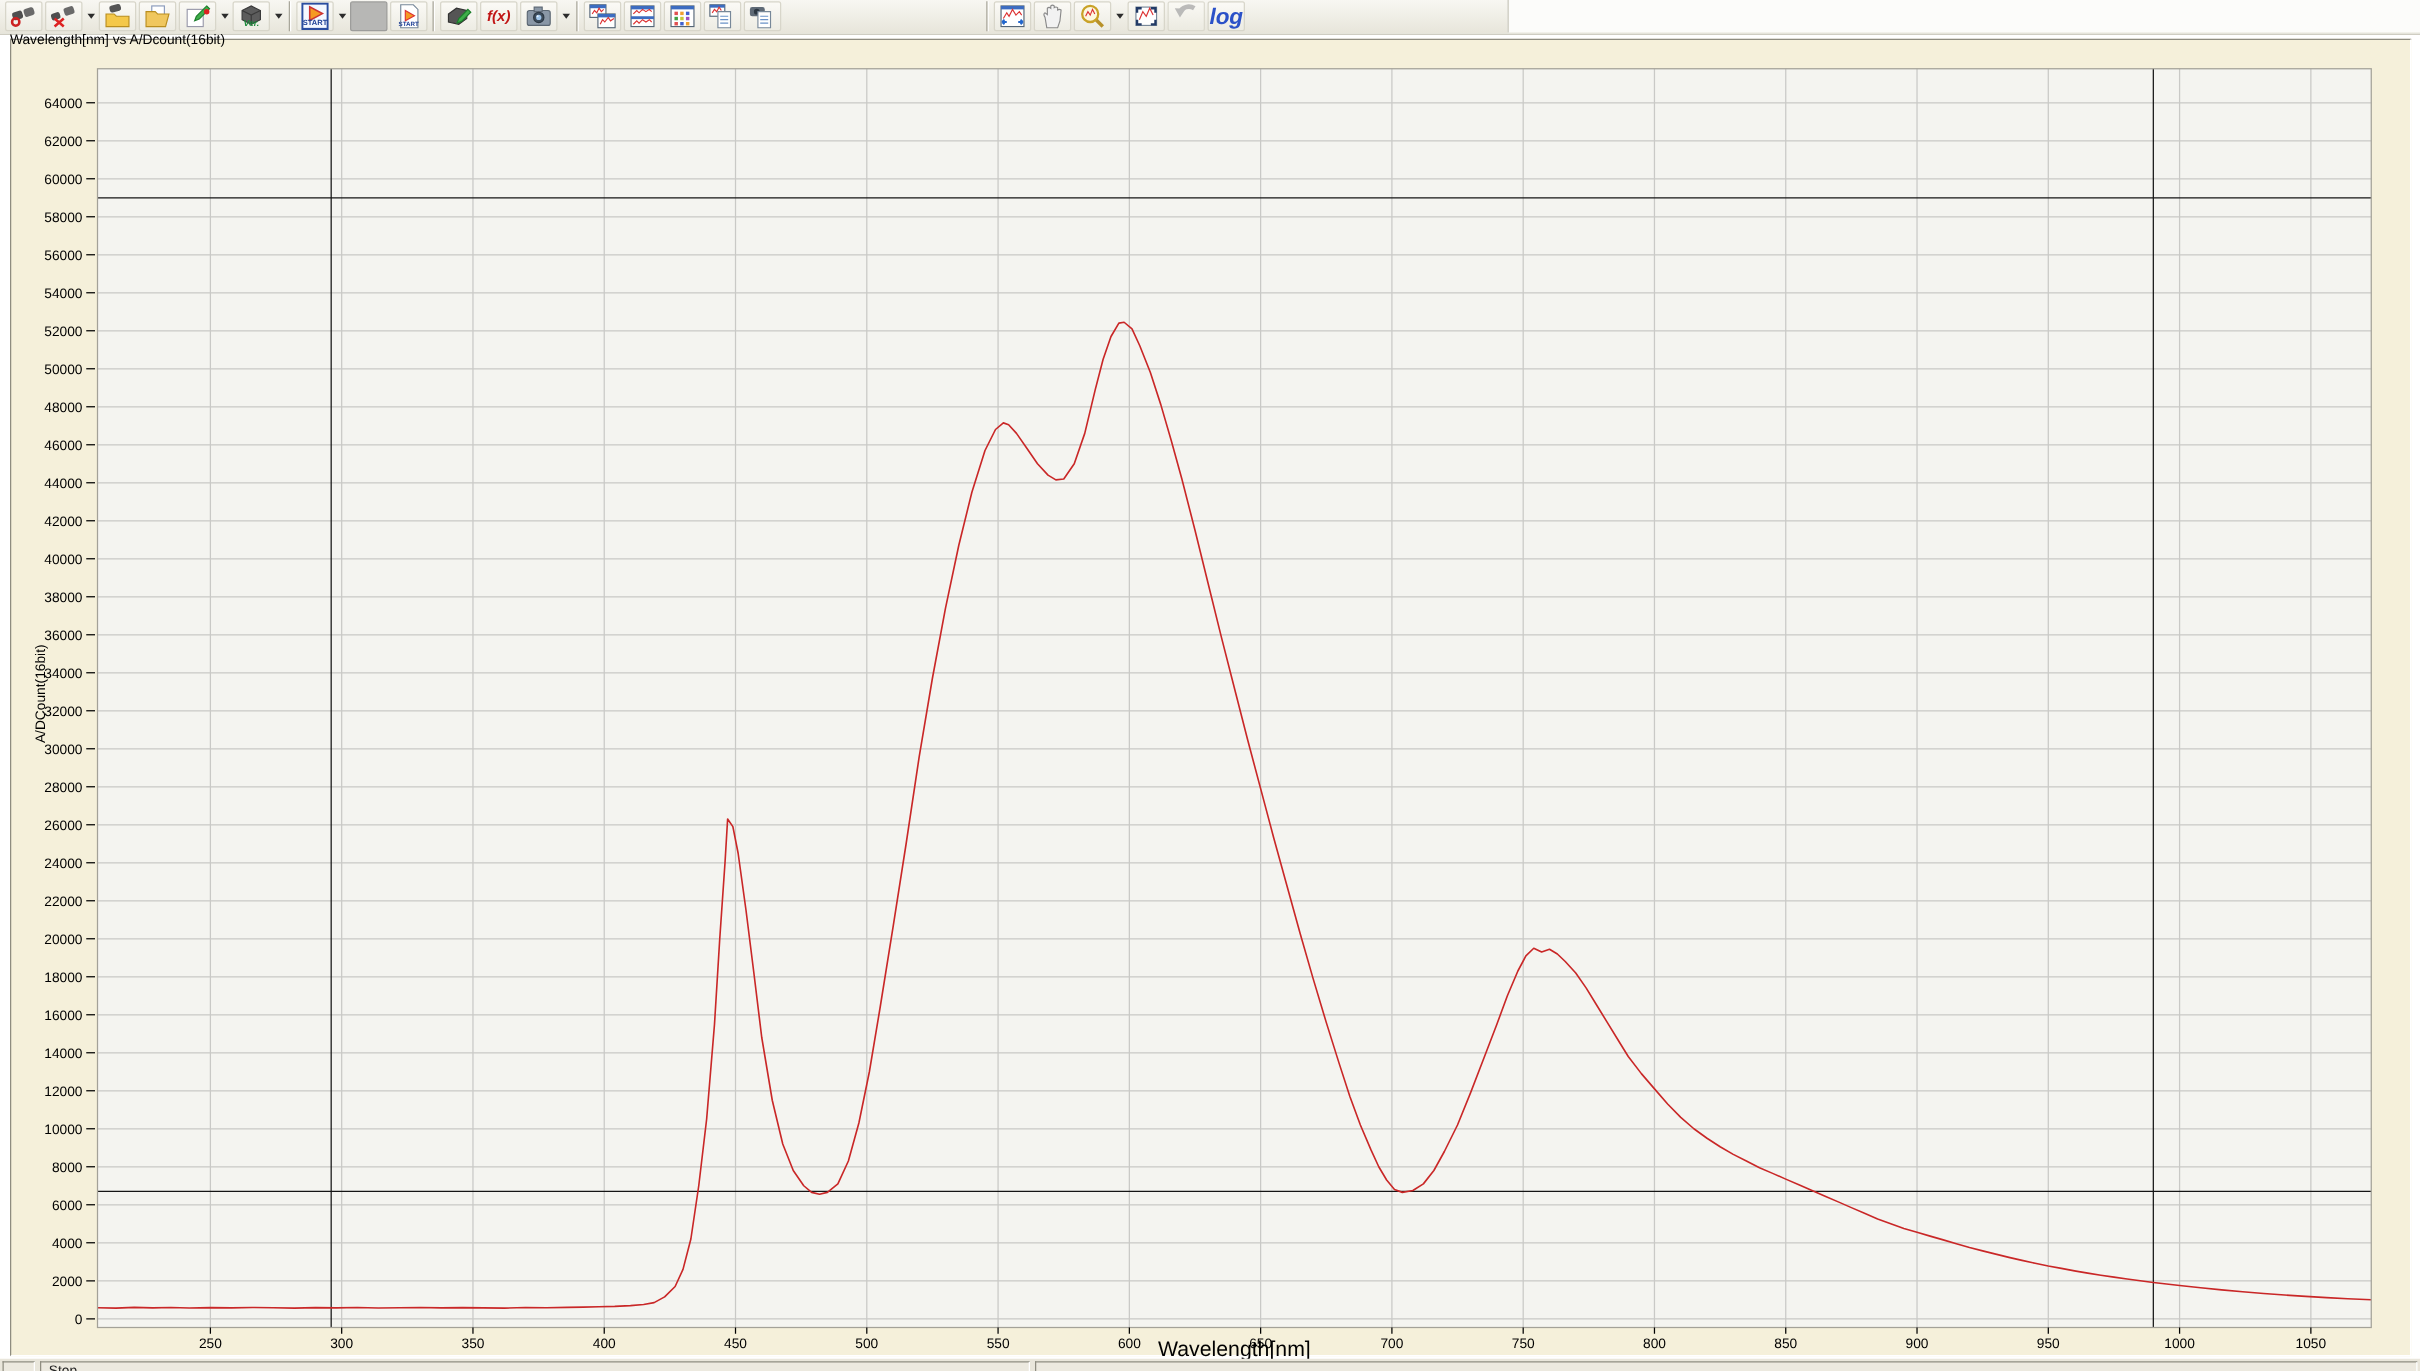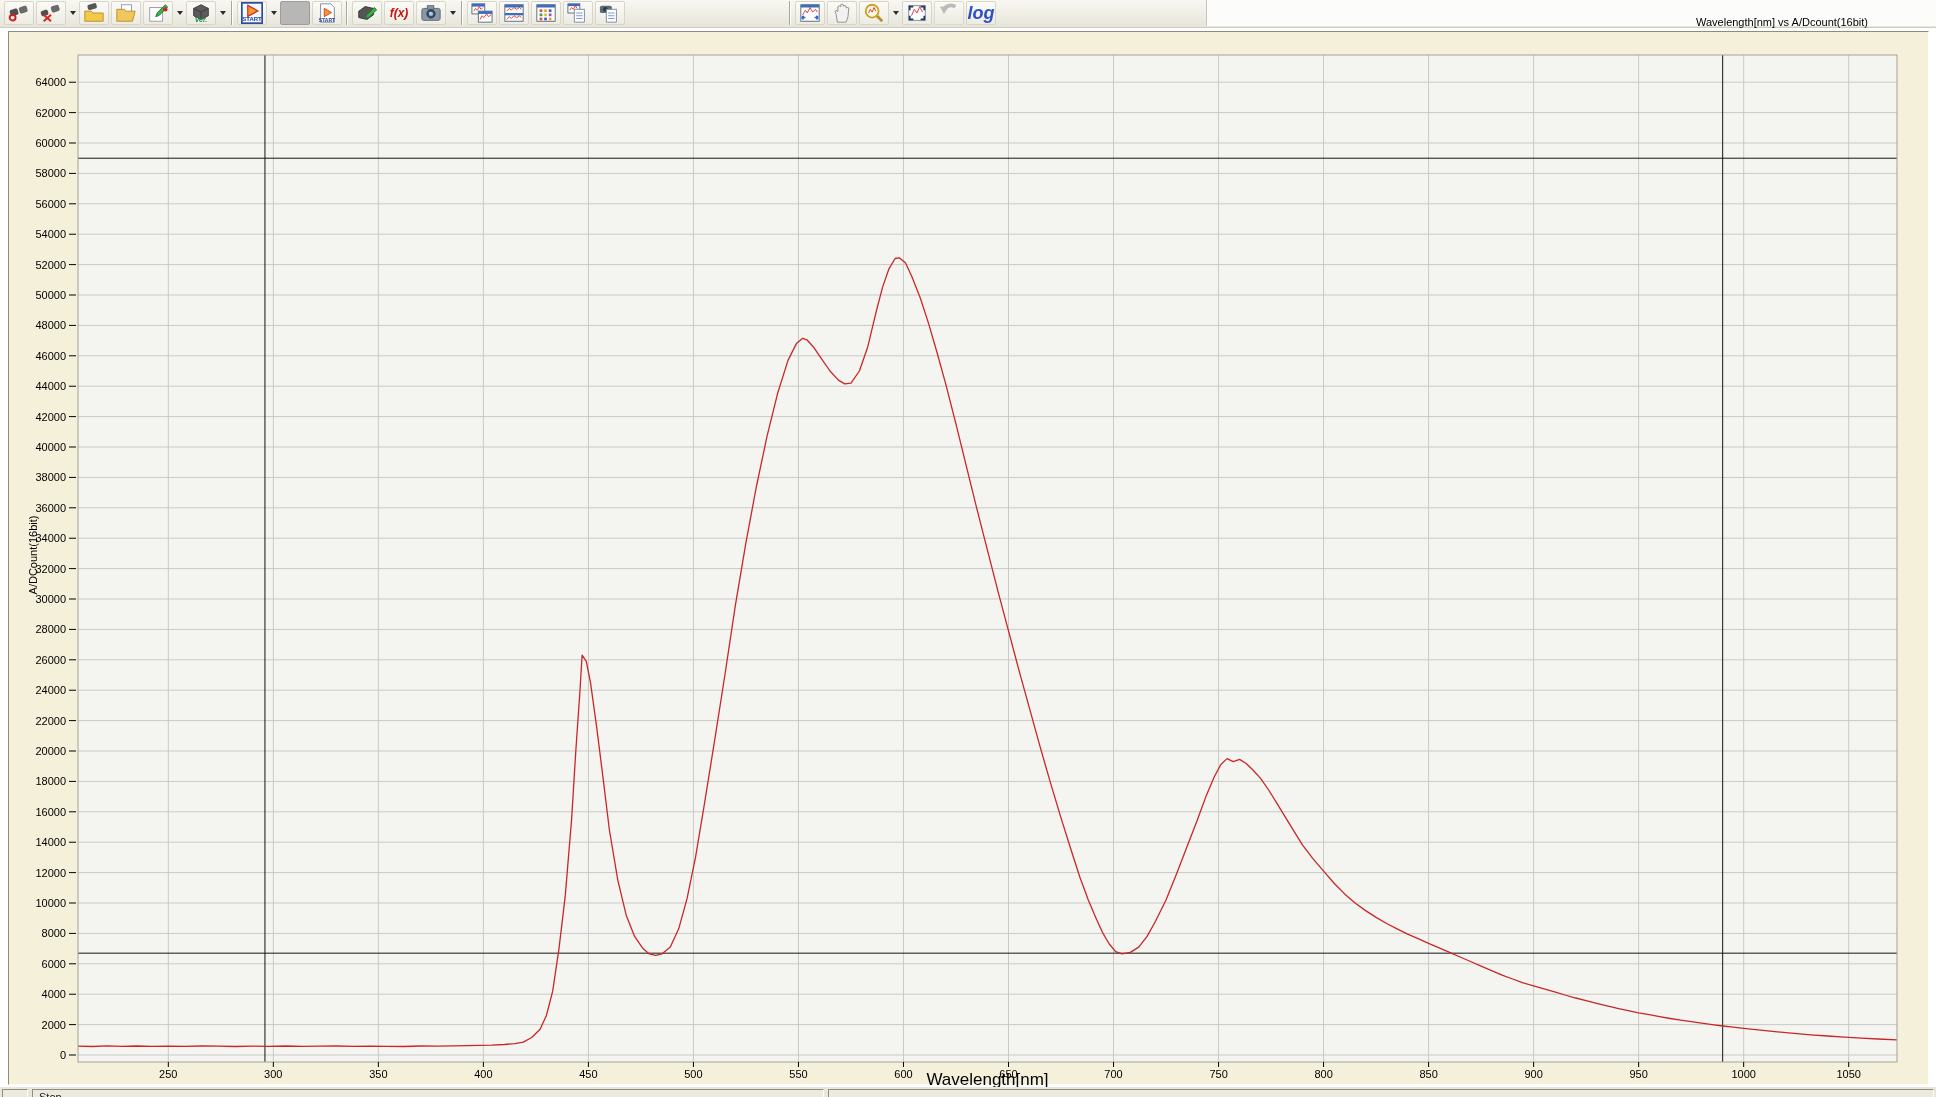--- a/index.html
+++ b/index.html
@@ -29,21 +29,21 @@
          border-top:4px solid #2c2c2c;}
   .tsep{width:0;height:24px;border-left:1px solid #a9a79b;border-right:1px solid #ffffff;margin:0 3px;}
   .tspace{width:160px;height:1px;}
   .toolbar-right{position:absolute;left:1206px;top:0;width:730px;height:26px;
                  background:#fcfcfa;border-left:1px solid #c8c6bb;}
 
   
   .chart-panel{position:absolute;left:8px;top:31px;width:1921px;height:1054px;background:#f5f0da;
                border-top:1px solid #8e8c80;border-left:1px solid #8e8c80;
                border-right:1px solid #ffffff;border-bottom:1px solid #ffffff;box-sizing:border-box;}
-  .chart-title{position:absolute;left:8px;top:16px;width:1860px;text-align:right;
+  .chart-title{position:absolute;left:8px;top:26px;width:1860px;text-align:left;
                font-size:11px;color:#000;}
   .x-axis-title{position:absolute;left:78px;top:1070px;width:1819px;text-align:center;
                 font-size:17px;color:#000;}
   .y-axis-title{position:absolute;left:33px;top:555px;font-size:11px;color:#000;
                 transform:translate(-50%,-50%) rotate(-90deg);white-space:nowrap;}
   #plot-svg{position:absolute;left:0;top:0;}
 
   
   .statusbar{position:absolute;left:0;top:1087px;width:1936px;height:22px;background:#e9e6db;
              display:flex;gap:4px;padding:2px 2px 0 2px;box-sizing:border-box;}

